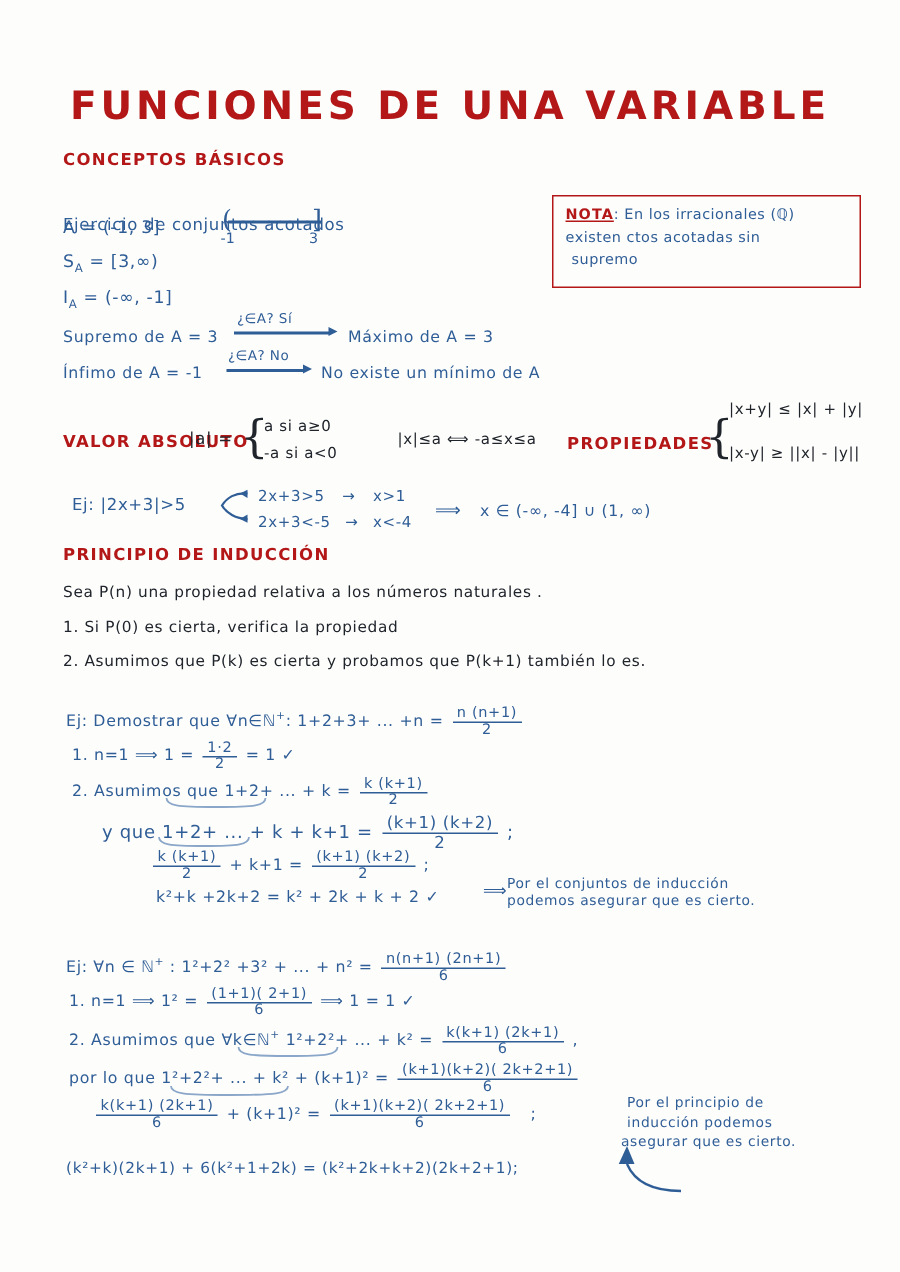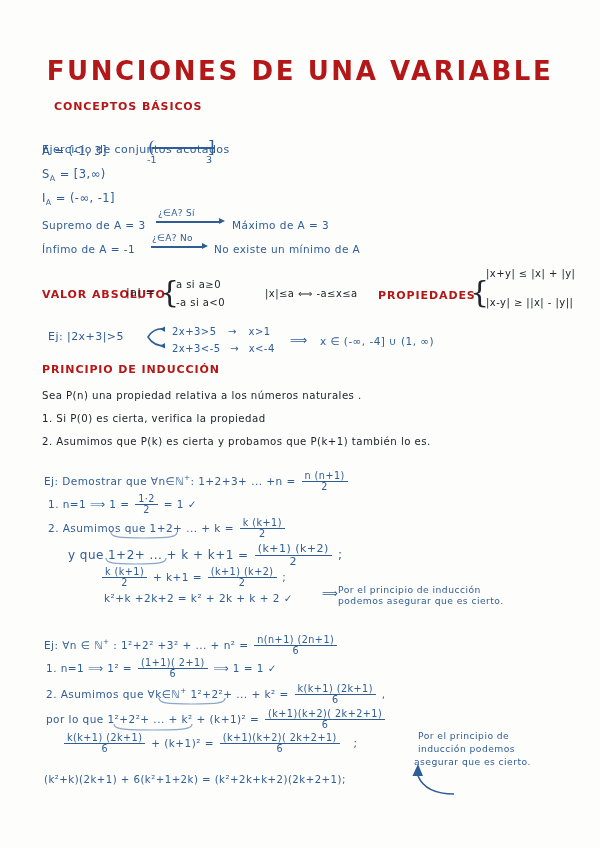--- a/index.html
+++ b/index.html
@@ -168,21 +168,21 @@
   sup { font-size: 0.68em; vertical-align: super; }
   sub { font-size: 0.68em; vertical-align: sub; }
 </style>
 </head>
 <body>
 
 <div class="page">
 
   <div class="title">FUNCIONES DE UNA VARIABLE</div>
 
-  <div class="sect" style="left:42px; top:100px;margin-left:12px;">CONCEPTOS BÁSICOS</div>
+  <div class="sect" style="left:42px; top:100px;">CONCEPTOS BÁSICOS</div>
 
   <div class="hw" style="left:42px; top:126px; font-size:11px;margin-top:18px;">Ejercicio de conjuntos acotados</div>
 
   <div class="hw" style="left:42px; top:145px; font-size:11.5px;">A = (-1, 3]</div>
 
   <div class="interval">
     <div class="bar"></div>
     <div class="lb">(</div>
     <div class="rb">]</div>
     <div class="tick-l">-1</div>
@@ -202,20 +202,27 @@
   <div class="arrowline" style="left:156px; top:221px; width:64px;"></div>
   <div class="arrowhead" style="left:219px; top:218px;"></div>
   <div class="hw" style="left:232px; top:219px;">Máximo de A = 3</div>
 
   <div class="hw" style="left:42px; top:243px;">Ínfimo de A = -1</div>
   <div class="arrowlbl" style="left:152px; top:233px;">¿∈A? No</div>
   <div class="arrowline" style="left:151px; top:246px; width:52px;"></div>
   <div class="arrowhead" style="left:202px; top:243px;"></div>
   <div class="hw" style="left:214px; top:243px;">No existe un mínimo de A</div>
 
+  <div class="nota-box">
+    <div class="nota-line">
+      <span class="nota-kw">NOTA</span><span>: En los irracionales (ℚ)</span>
+    </div>
+    <div class="nota-line">existen ctos acotadas sin</div>
+    <div class="nota-line" style="padding-left:4px;">supremo</div>
+  </div>
 
   <div class="sect" style="left:42px; top:288px;">VALOR ABSOLUTO</div>
   <div class="hw ink-black" style="left:126px; top:287px; font-size:11px;">|a| =</div>
   <div class="brace" style="left:160px; top:277px;">{</div>
   <div class="hw ink-black" style="left:176px; top:279px; font-size:10px;">a  si  a≥0</div>
   <div class="hw ink-black" style="left:176px; top:297px; font-size:10px;">-a  si  a&lt;0</div>
 
   <div class="hw ink-black" style="left:265px; top:288px; font-size:10px;">|x|≤a ⟺ -a≤x≤a</div>
 
   <div class="sect" style="left:378px; top:289px;">PROPIEDADES</div>
@@ -303,21 +310,21 @@
     <span class="frac">
       <span class="num">(k+1) (k+2)</span>
       <span class="den">2</span>
     </span>
     <span>;</span>
   </div>
 
   <div class="hw" style="left:104px; top:592px; font-size:10.5px;">k²+k +2k+2 =  k² + 2k + k + 2   ✓</div>
 
   <div class="hw" style="left:322px; top:588px; font-size:11px;">⟹</div>
-  <div class="hw" style="left:338px; top:585px; font-size:9.2px;">Por el principio de inducción</div>
+  <div class="hw" style="left:338px; top:585px; font-size:9.2px;">Por el conjuntos de inducción</div>
   <div class="hw" style="left:338px; top:596px; font-size:9.2px;">podemos asegurar que es cierto.</div>
 
   <div class="hw" style="left:44px; top:635px; font-size:10.5px;">
     <span>Ej: ∀n ∈ ℕ</span><sup>+</sup><span> :  1²+2² +3² + ... + n² =</span>
     <span class="frac">
       <span class="num">n(n+1) (2n+1)</span>
       <span class="den">6</span>
     </span>
   </div>
 

